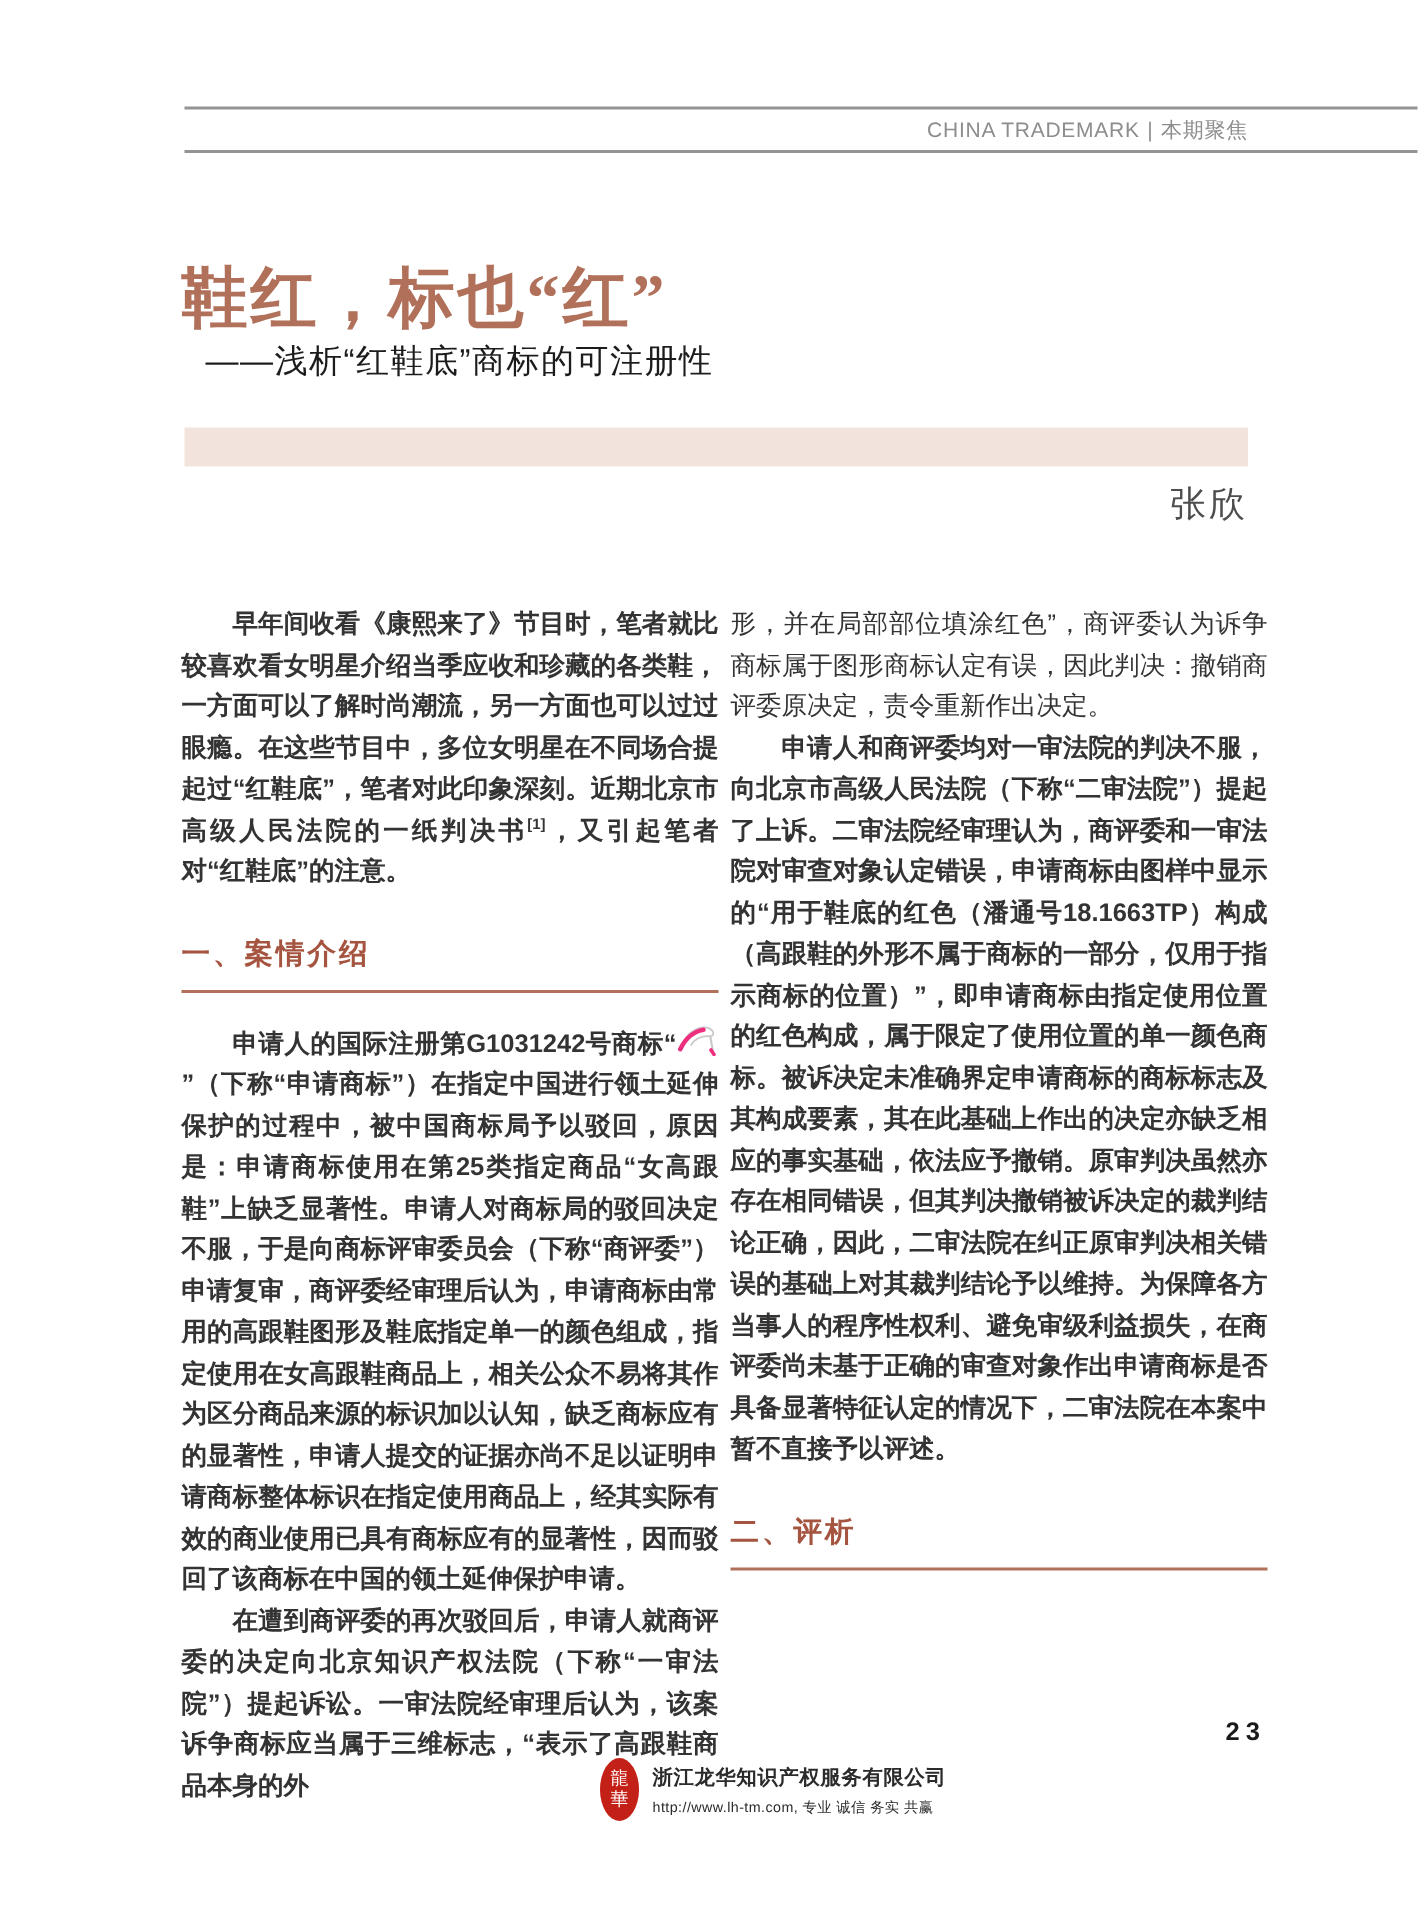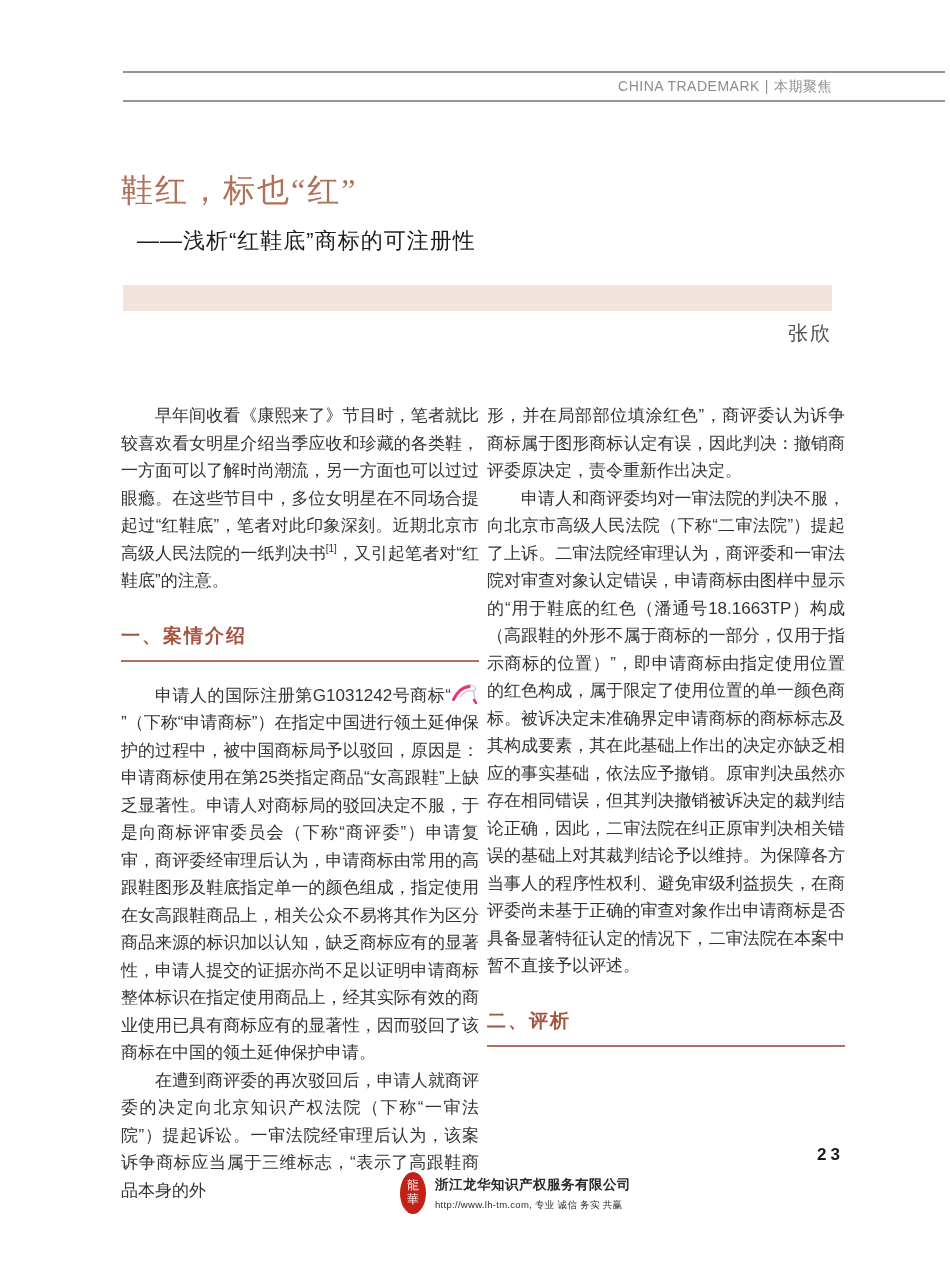--- a/index.html
+++ b/index.html
@@ -12,33 +12,33 @@
   .rule-top { top:71px; }
   .rule-bottom { top:100px; }
   .header-text {
     position:absolute; top:78px; right:118px;
     font-size:14px; color:#8d8d8d; letter-spacing:0.5px;
   }
   .header-text .sep { margin:0 5px; color:#8d8d8d; }
   .title {
     position:absolute; left:121px; top:169px; margin:0;
     font-family:"Liberation Serif","DejaVu Serif",serif;
-    font-size:32px; font-weight:400; color:#b1705a; letter-spacing:2px;
+    font-size:44px; font-weight:700; color:#b1705a; letter-spacing:2px;
   }
   .subtitle {
     position:absolute; left:137px; top:226px;
     font-size:22px; color:#1c1c1c; letter-spacing:1px;
   }
   .band { position:absolute; left:123px; top:285px; width:709px; height:26px; background:#f2e3dd; }
-  .author { position:absolute; top:320px; right:118px; font-size:20px; color:#4d4d4d; letter-spacing:2px; }
+  .author { position:absolute; top:320px; right:118px; font-size:24px; color:#4d4d4d; letter-spacing:2px; }
   .col { position:absolute; top:402px; width:358px; }
   .col-left  { left:121px; }
   .col-right { left:487px; }
   .col p { margin:0; font-size:17px; line-height:27.5px; color:#333333; text-align:justify; }
-  .col p.indent { text-indent:2em; }
+  .col p.indent { text-indent:2em;font-weight:bold; }
   .sec-heading {
     margin:28px 0 20px 0; padding-bottom:11px;
     font-family:"Liberation Serif","DejaVu Serif",serif;
     font-size:19px; font-weight:700; color:#a5543f; letter-spacing:2px;
     border-bottom:2px solid #b1705a;
   }
   sup.fn { font-size:10px; line-height:0; vertical-align:super; }
   .tm-shoe { display:inline-block; vertical-align:-3px; margin:0 1px; }
   .footer { position:absolute; left:400px; top:1172px; display:flex; align-items:flex-start; }
   .seal {

